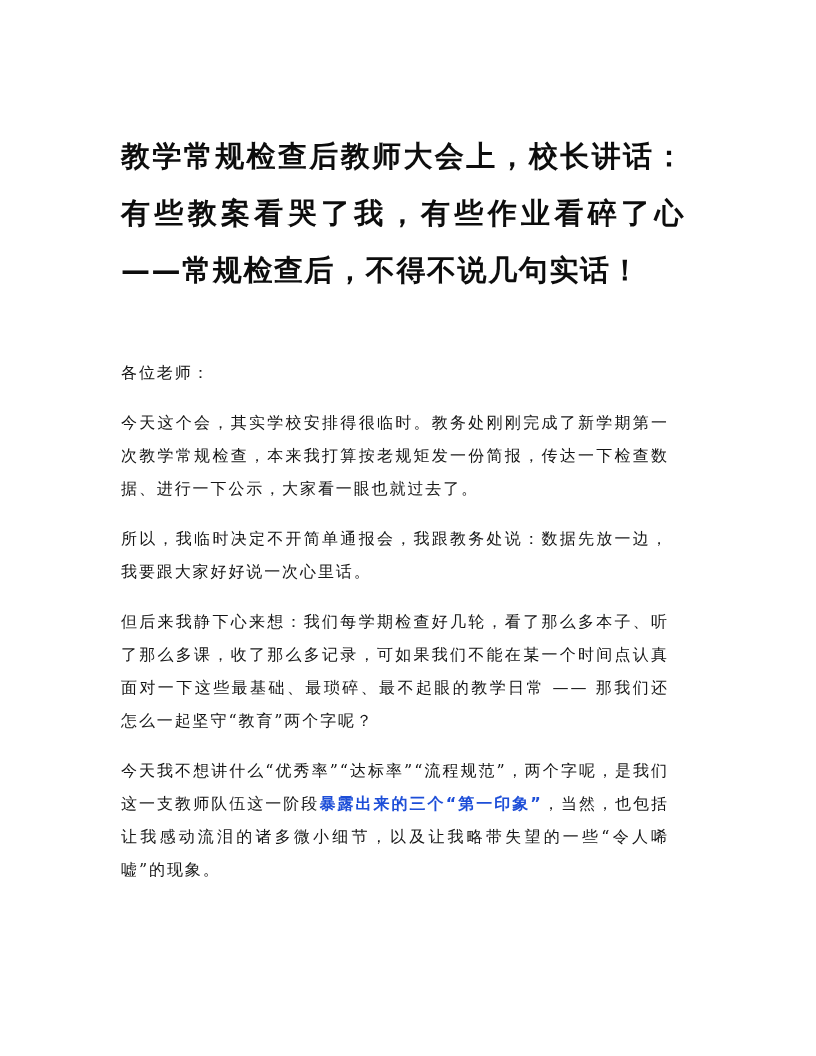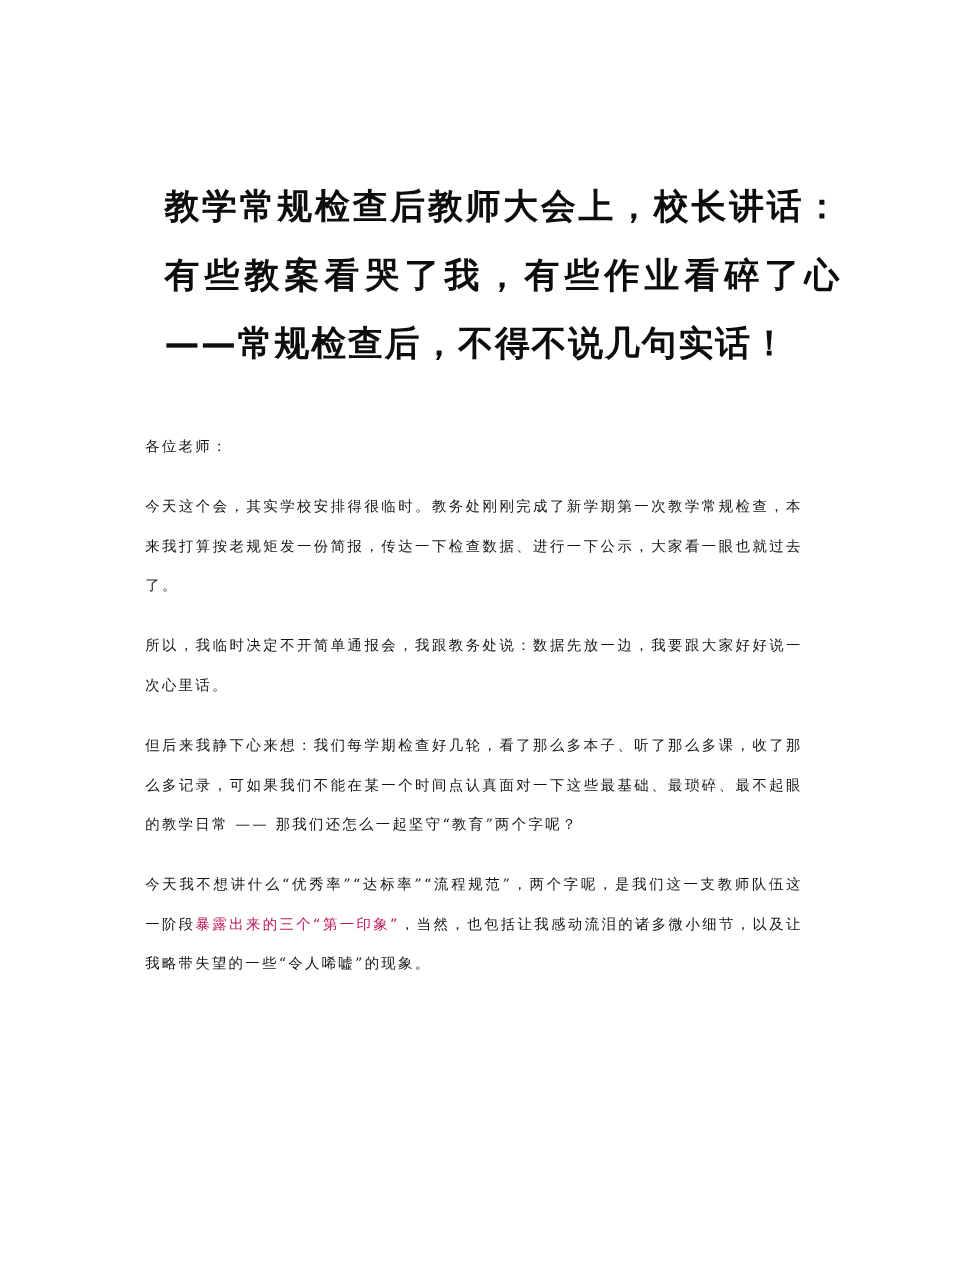--- a/index.html
+++ b/index.html
@@ -19,47 +19,47 @@
       position: absolute;
       left: 121px;
       top: 0;
       width: 564px;
     }
     .title {
       position: absolute;
       left: 0;
       top: 128px;
       width: 564px;
-      margin: 16px;
+      margin: 0;
       font-family: "DejaVu Sans", "Liberation Sans", sans-serif;
       font-weight: bold;
       font-size: 29px;
       line-height: 57px;
       letter-spacing: 1.6px;
       color: #0d0d0d;
       text-align: justify;
     }
     .body {
       position: absolute;
       left: 0;
       top: 356px;
       width: 564px;
     }
     .para {
       margin: 0 16px 17px 0;
-      font-size: 12px;
+      font-size: 16px;
       line-height: 33px;
       letter-spacing: 1.9px;
       text-align: justify;
       color: #151515;
     }
     .para .strong {
-      font-weight: normal;
+      font-weight: bold;
       font-family: "DejaVu Sans", "Liberation Sans", sans-serif;
-      color: #be185d;
+      color: #1d4ed8;
     }
   </style>
 </head>
 <body>
 
 <div class="page">
   <h1 class="title">教学常规检查后教师大会上，校长讲话：有些教案看哭了我，有些作业看碎了心——常规检查后，不得不说几句实话！</h1>
 
   <div class="body">
     <p class="para">各位老师：</p>

